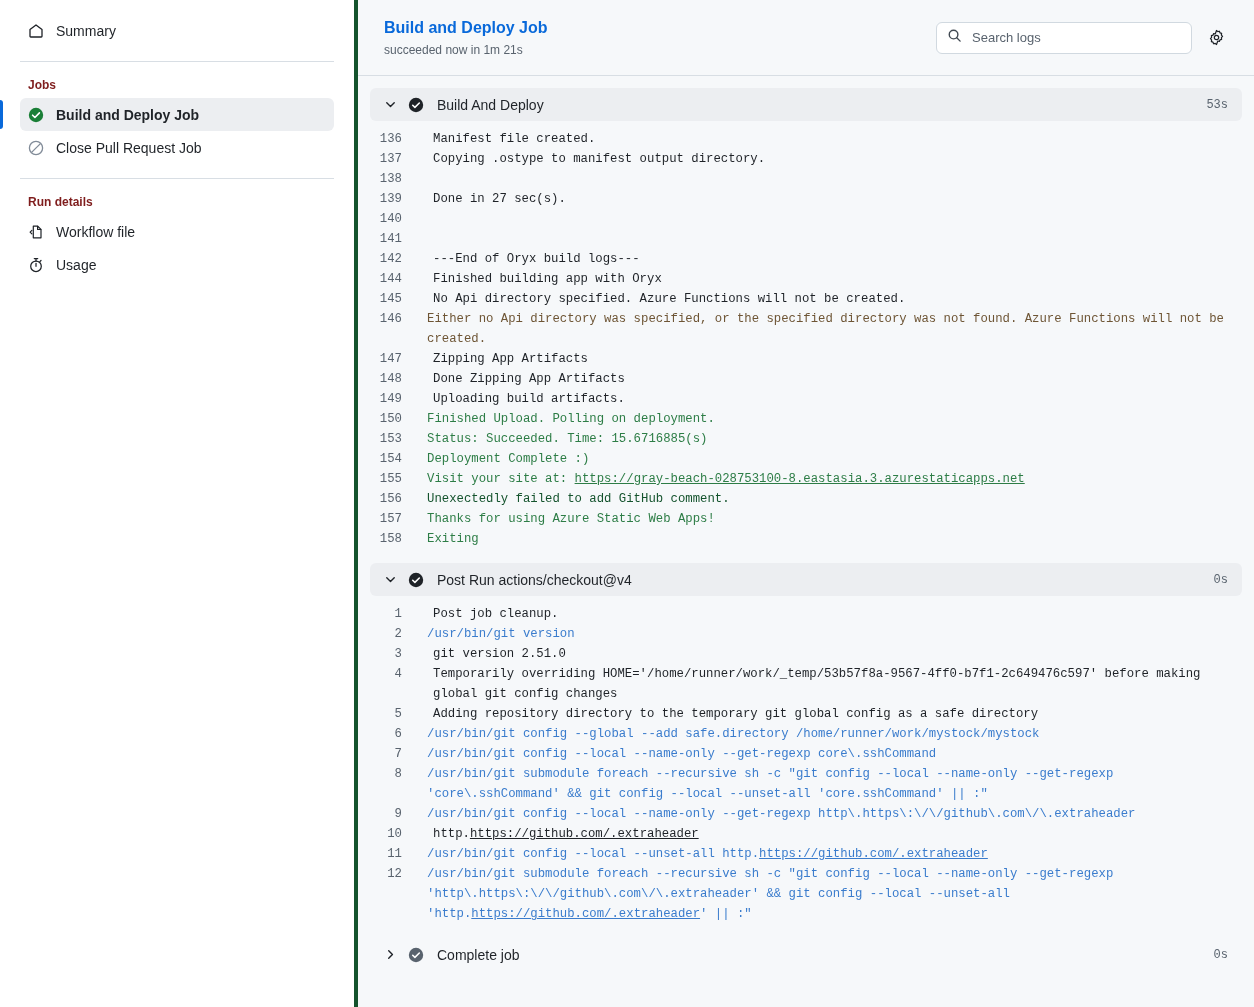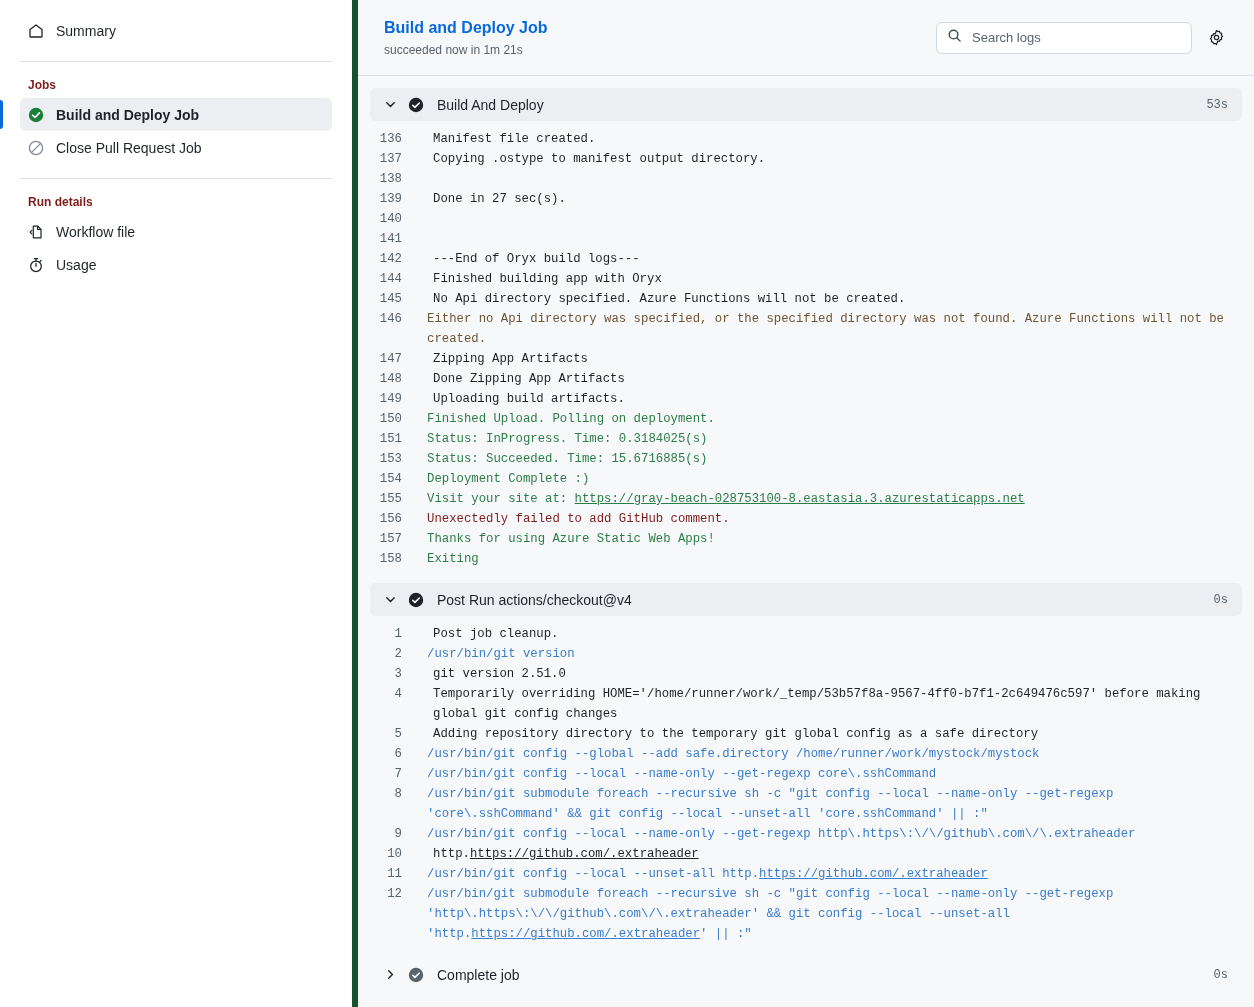--- a/index.html
+++ b/index.html
@@ -10,21 +10,21 @@
     font-family: "Liberation Sans", sans-serif;
     color: #1f2328;
     overflow: hidden;
   }
   #app { display: flex; width: 1254px; height: 1007px; }
 
   
   #sidebar {
     width: 358px; min-width: 358px; height: 1007px;
     background: #ffffff;
-    border-right: 6px solid #14532d;
+    border-right: 4px solid #14532d;
     padding: 0 20px;
     position: relative;
   }
   .side-row {
     display: flex; align-items: center; gap: 12px;
     height: 33px; padding: 0 8px;
     border-radius: 6px;
     font-size: 14px; color: #1f2328;
     position: relative;
     cursor: pointer;
@@ -114,21 +114,21 @@
     padding: 8px 0 14px 0;
     color: #1f2328;
   }
   .logline { display: flex; align-items: flex-start; gap: 9px; }
   .ln {
     width: 48px; min-width: 48px; text-align: right;
     color: #59636e; padding-right: 16px; user-select: none;
   }
   .lt { flex: 1; white-space: pre-wrap; word-break: break-word; padding-right: 14px; }
   .c-green { color: #2d7d46; }
-  .c-red   { color: #7f1d1d; }
+  .c-red   { color: #14532d; }
   .c-blue  { color: #3a7ccd; }
   .c-warn  { color: #6e5535; }
   .c-def   { color: #1f2328; padding-left: 6px; }
   .lnk { text-decoration: underline; }
 </style>
 </head>
 <body>
 
 <div id="app">
 
@@ -295,24 +295,20 @@
             </div>
             <div class="logline">
               <span class="ln">149</span>
               <span class="lt c-def">Uploading build artifacts.</span>
             </div>
             <div class="logline">
               <span class="ln">150</span>
               <span class="lt c-green">Finished Upload. Polling on deployment.</span>
             </div>
             <div class="logline">
-              <span class="ln">151</span>
-              <span class="lt c-green">Status: InProgress. Time: 0.3184025(s)</span>
-            </div>
-            <div class="logline">
               <span class="ln">153</span>
               <span class="lt c-green">Status: Succeeded. Time: 15.6716885(s)</span>
             </div>
             <div class="logline">
               <span class="ln">154</span>
               <span class="lt c-green">Deployment Complete :)</span>
             </div>
             <div class="logline">
               <span class="ln">155</span>
               <span class="lt c-green"><span>Visit your site at: </span><span class="lnk">https://gray-beach-028753100-8.eastasia.3.azurestaticapps.net</span></span>

